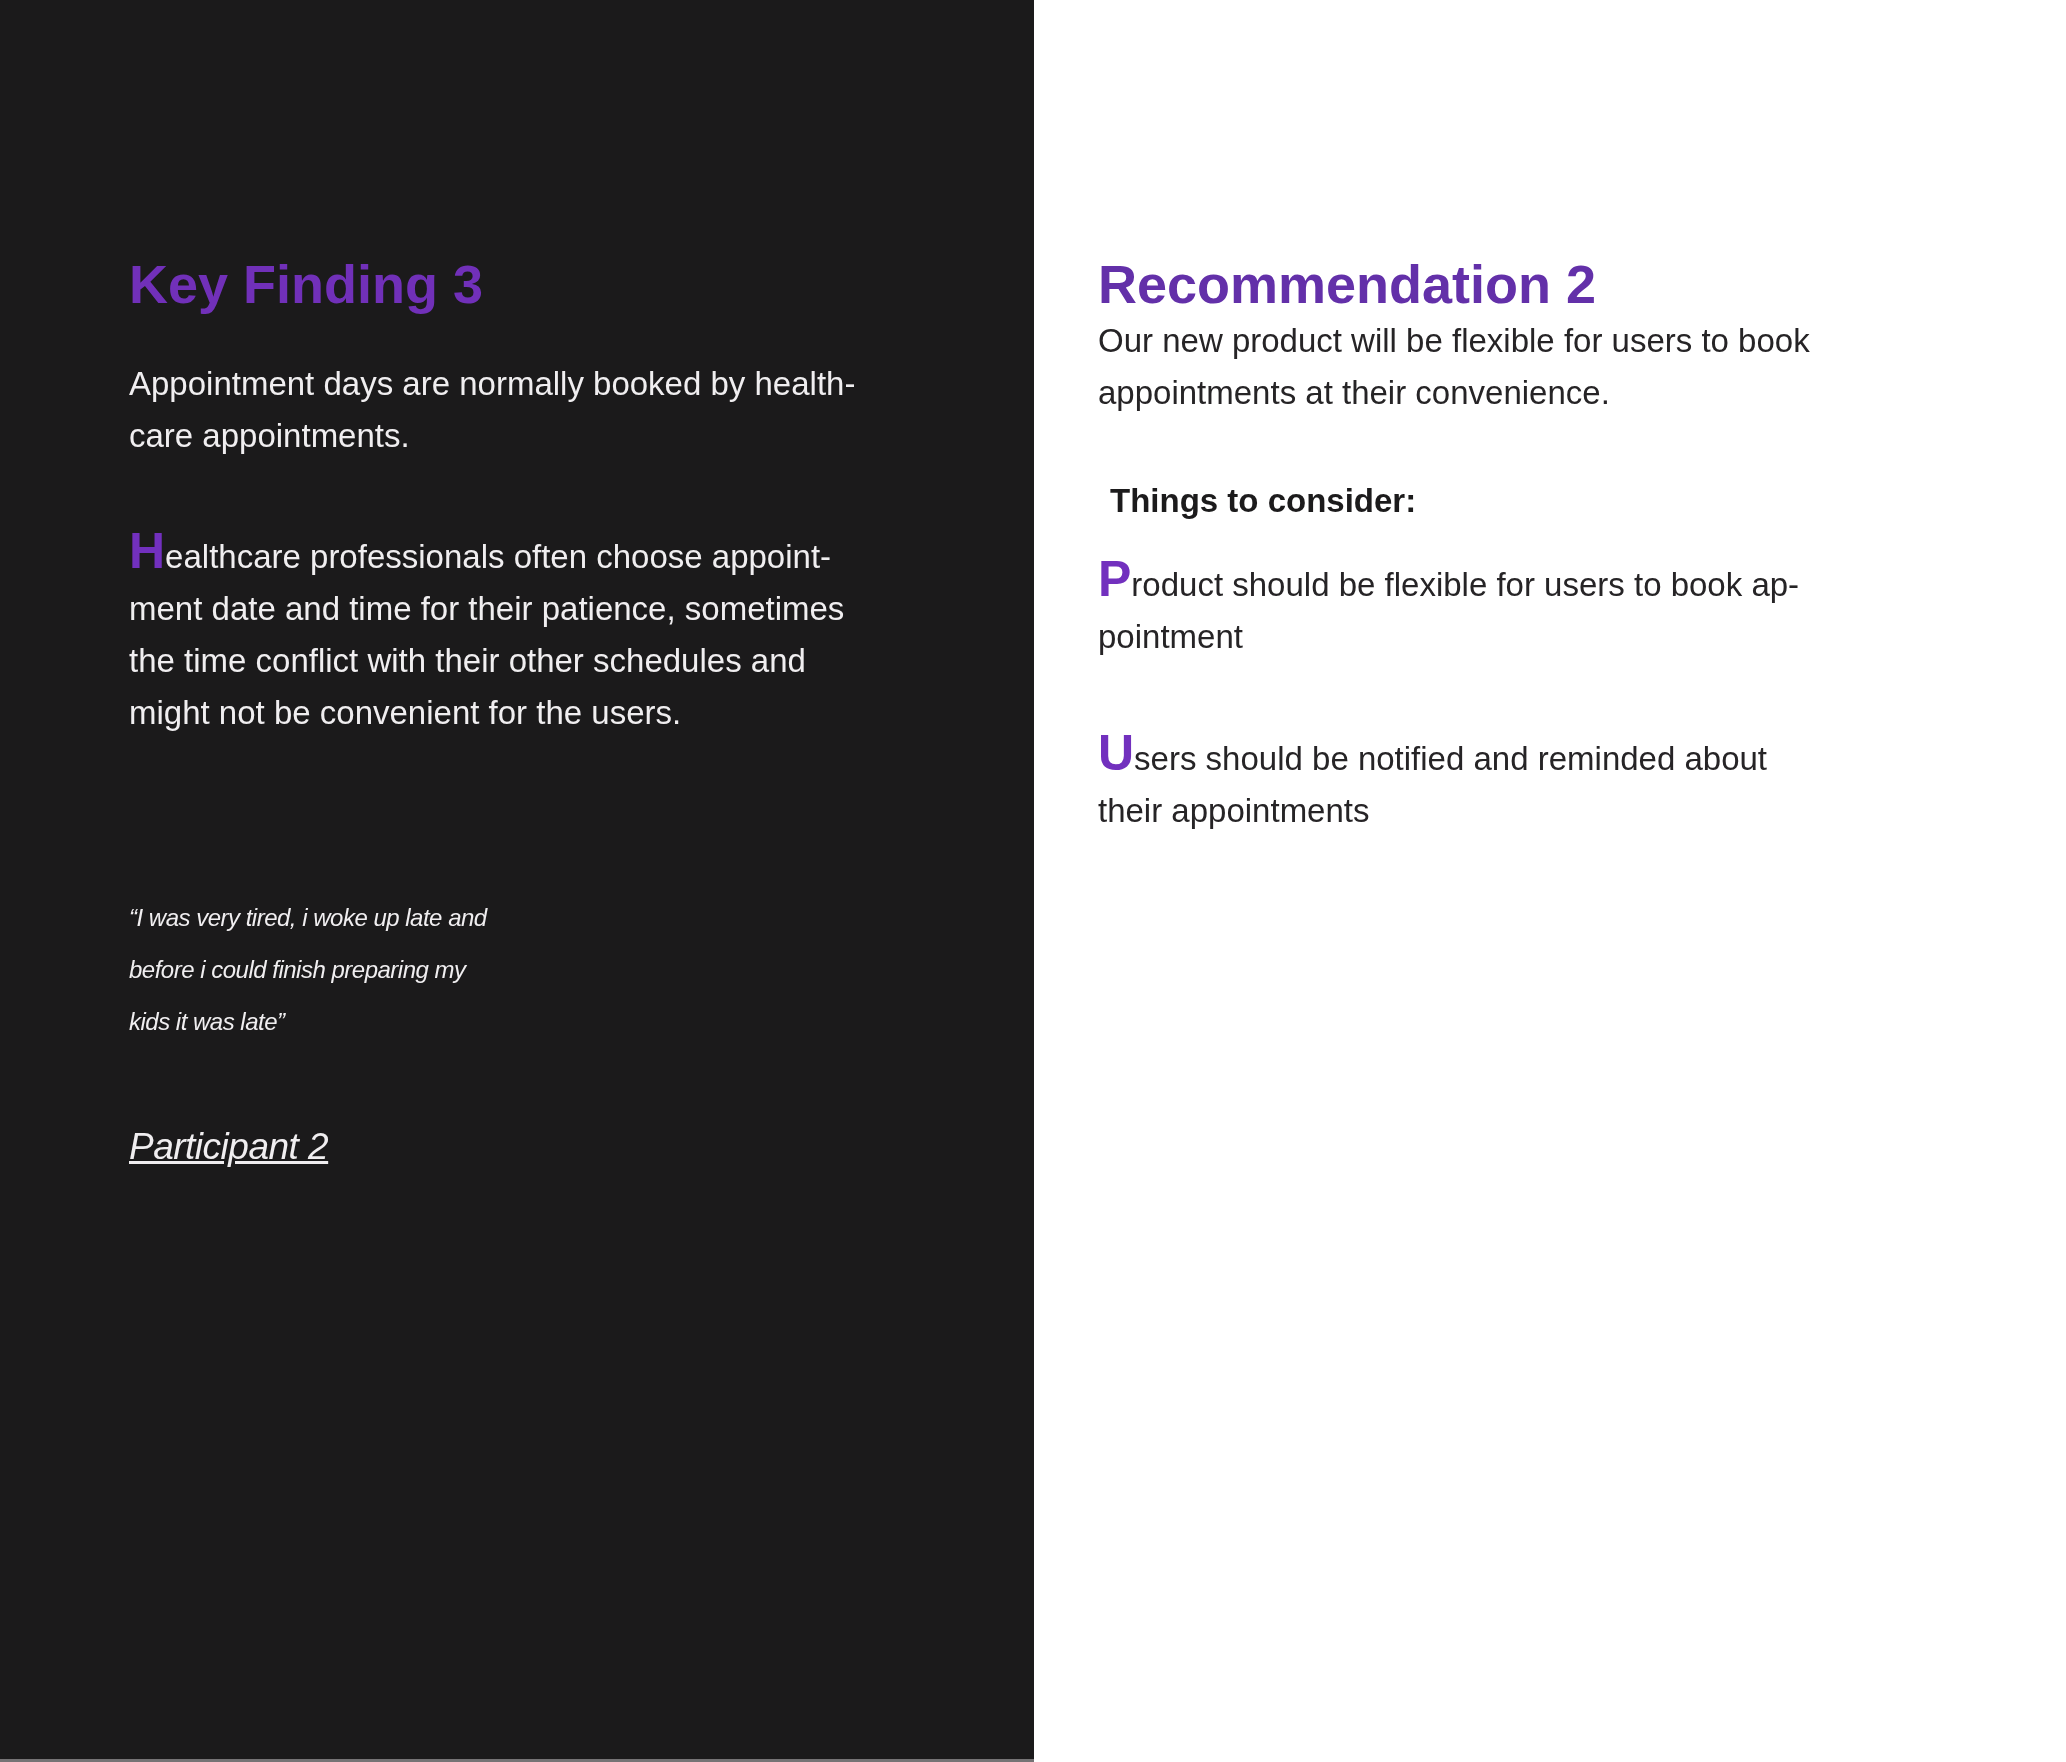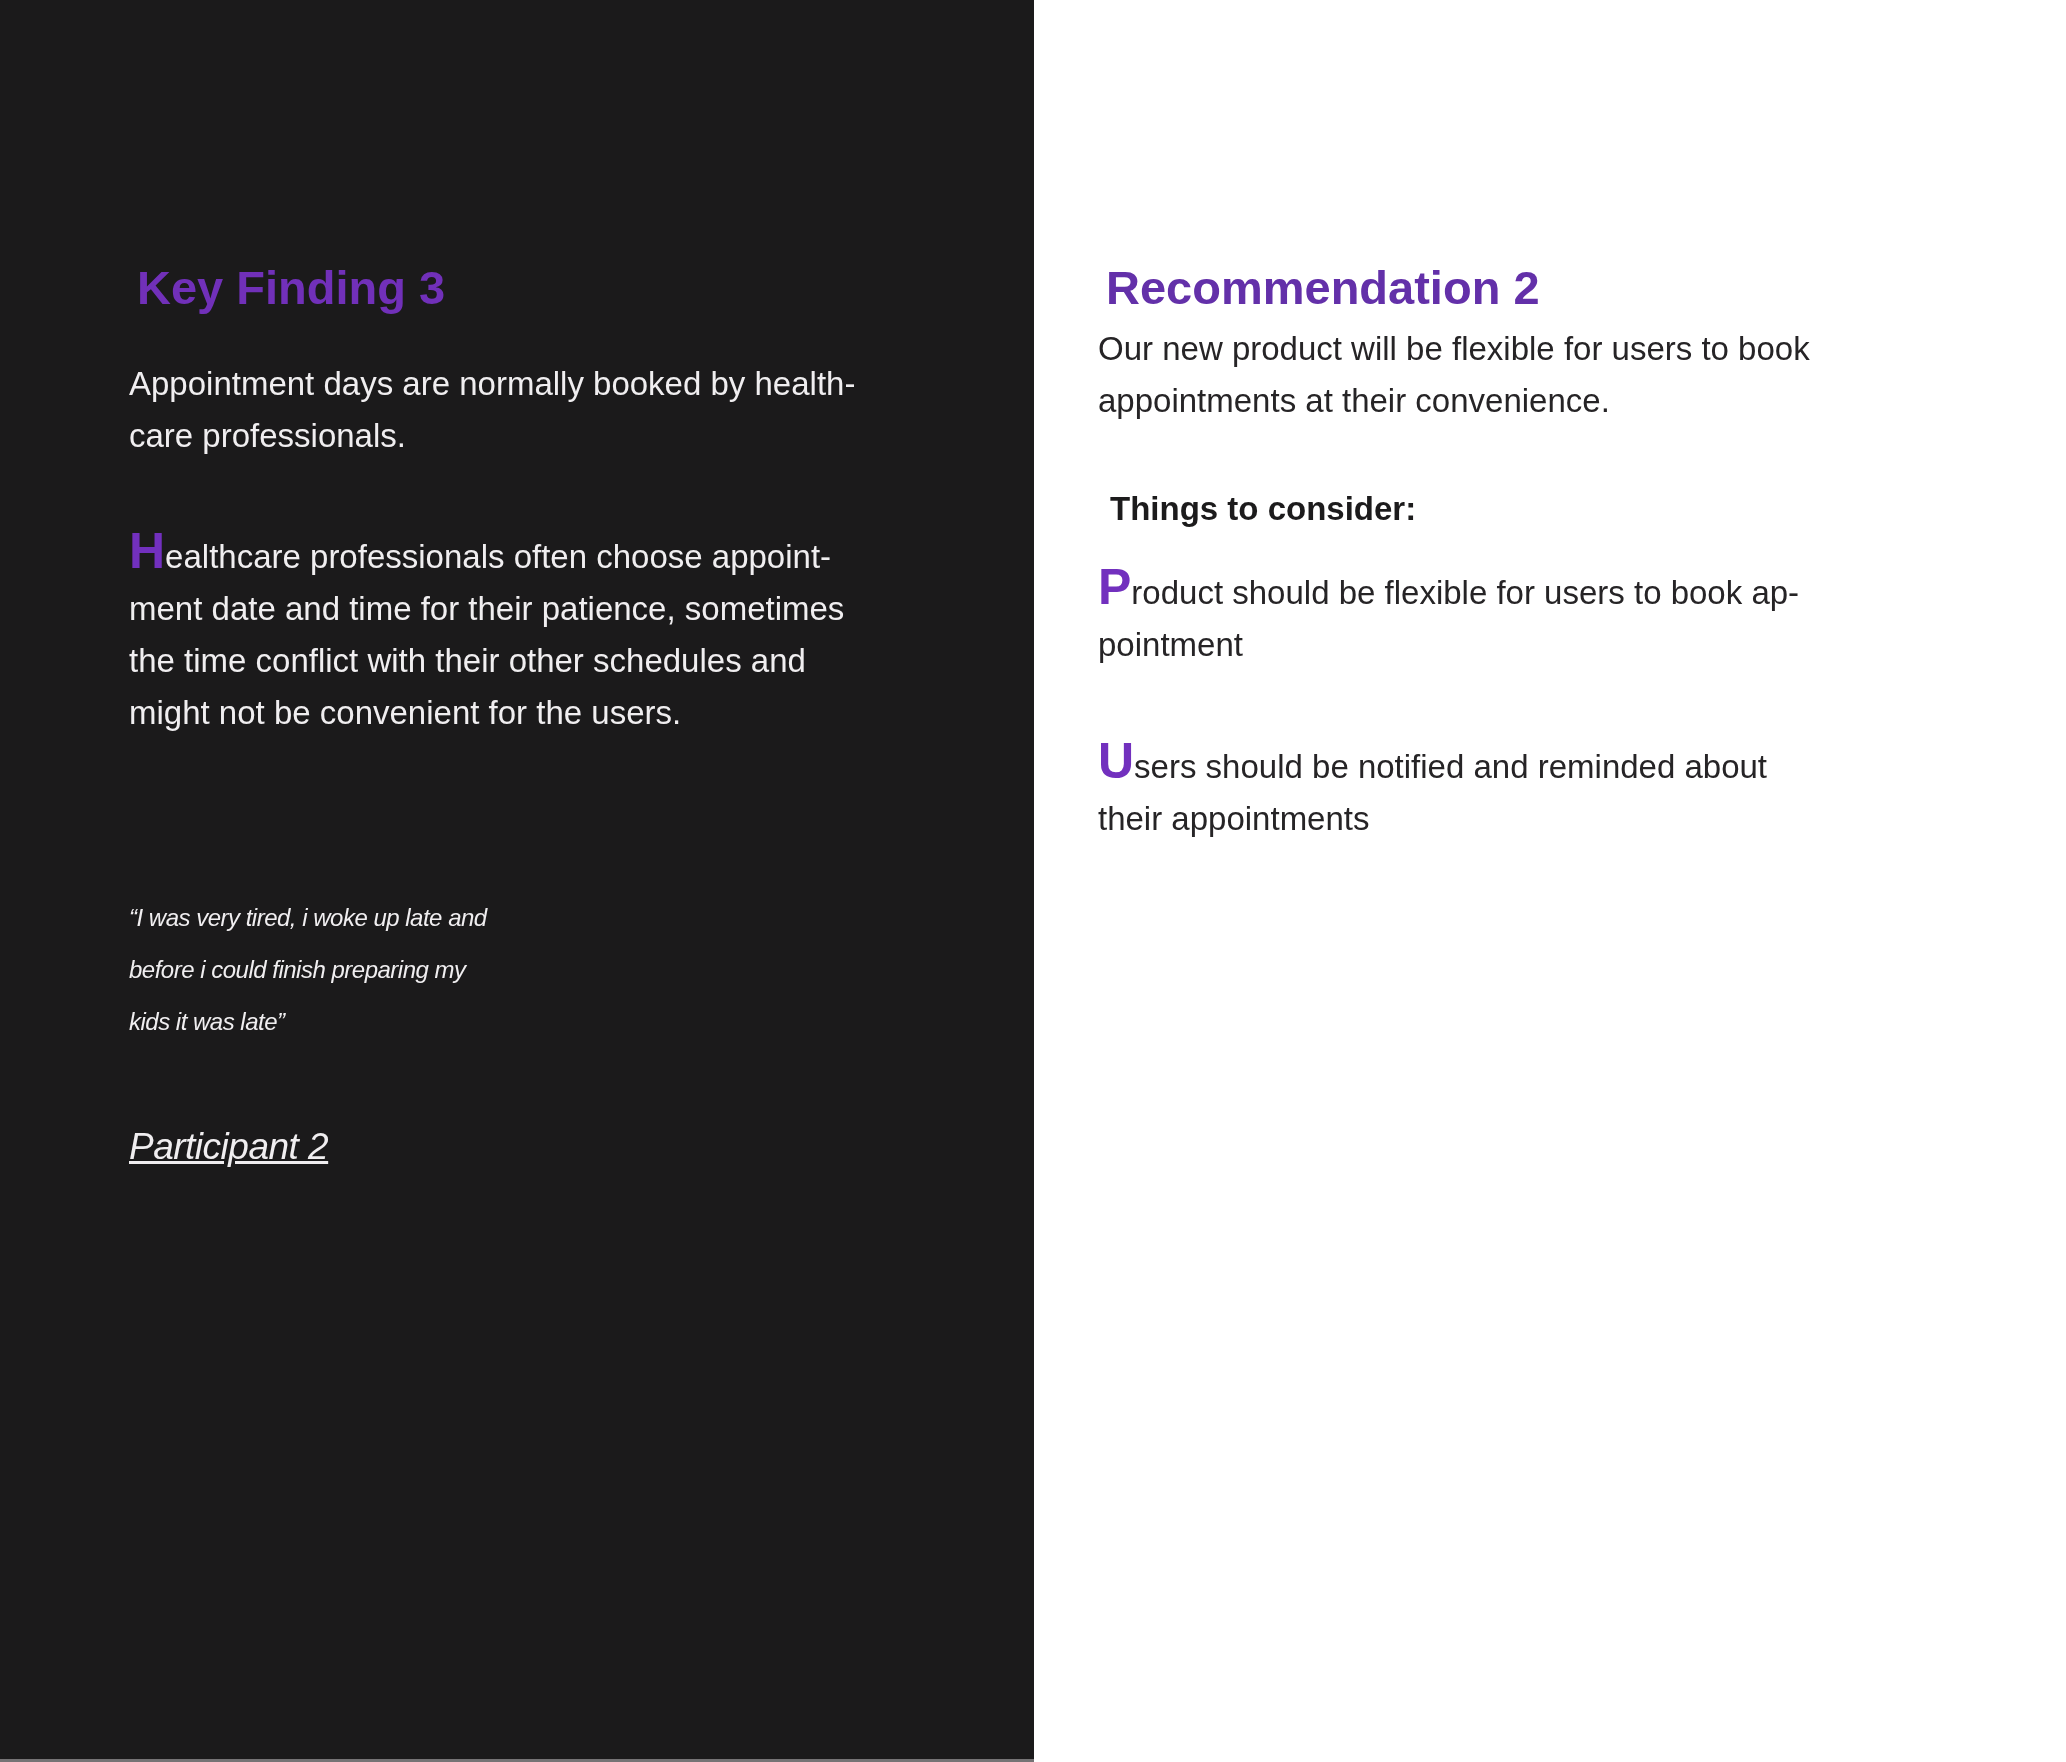--- a/index.html
+++ b/index.html
@@ -19,22 +19,22 @@
     color: var(--text-on-dark, #f0eef0);
     padding: 253px 65px 0 129px;
   }
   .panel-light {
     flex: 1 1 auto;
     background: var(--panel-light-bg, #ffffff);
     color: var(--text-on-light, #262426);
     padding: 253px 54px 0 64px;
   }
   h1 {
-    margin: 8px;
-    font-size: 47px;
+    margin: 0;
+    font-size: 54px;
     line-height: 1.15;
     font-weight: bold;
     letter-spacing: 0;
   }
   .panel-dark h1 { color: var(--heading-purple-dark-panel, #7130b9); }
   .panel-light h1 { color: var(--heading-purple-light-panel, #6330a9); }
   .body {
     margin: 0;
     font-size: 33px;
     line-height: 52px;
@@ -85,21 +85,21 @@
 </style>
 </head>
 <body>
 
 <div class="page">
 
   <section class="panel panel-dark">
     <h1>Key Finding 3</h1>
 
     <p class="body summary">Appointment days are normally booked by health-
-care professionals.</p>
+care appointments.</p>
 
     <p class="body detail"><span class="initial">H</span><span>ealthcare professionals often choose appoint-
 ment date and time for their patience, sometimes
 the time conflict with their other schedules and
 might not be convenient for the users.</span></p>
 
     <blockquote class="quote">“I was very tired, i woke up late and
 before i could finish preparing my
 kids it was late”</blockquote>
 

